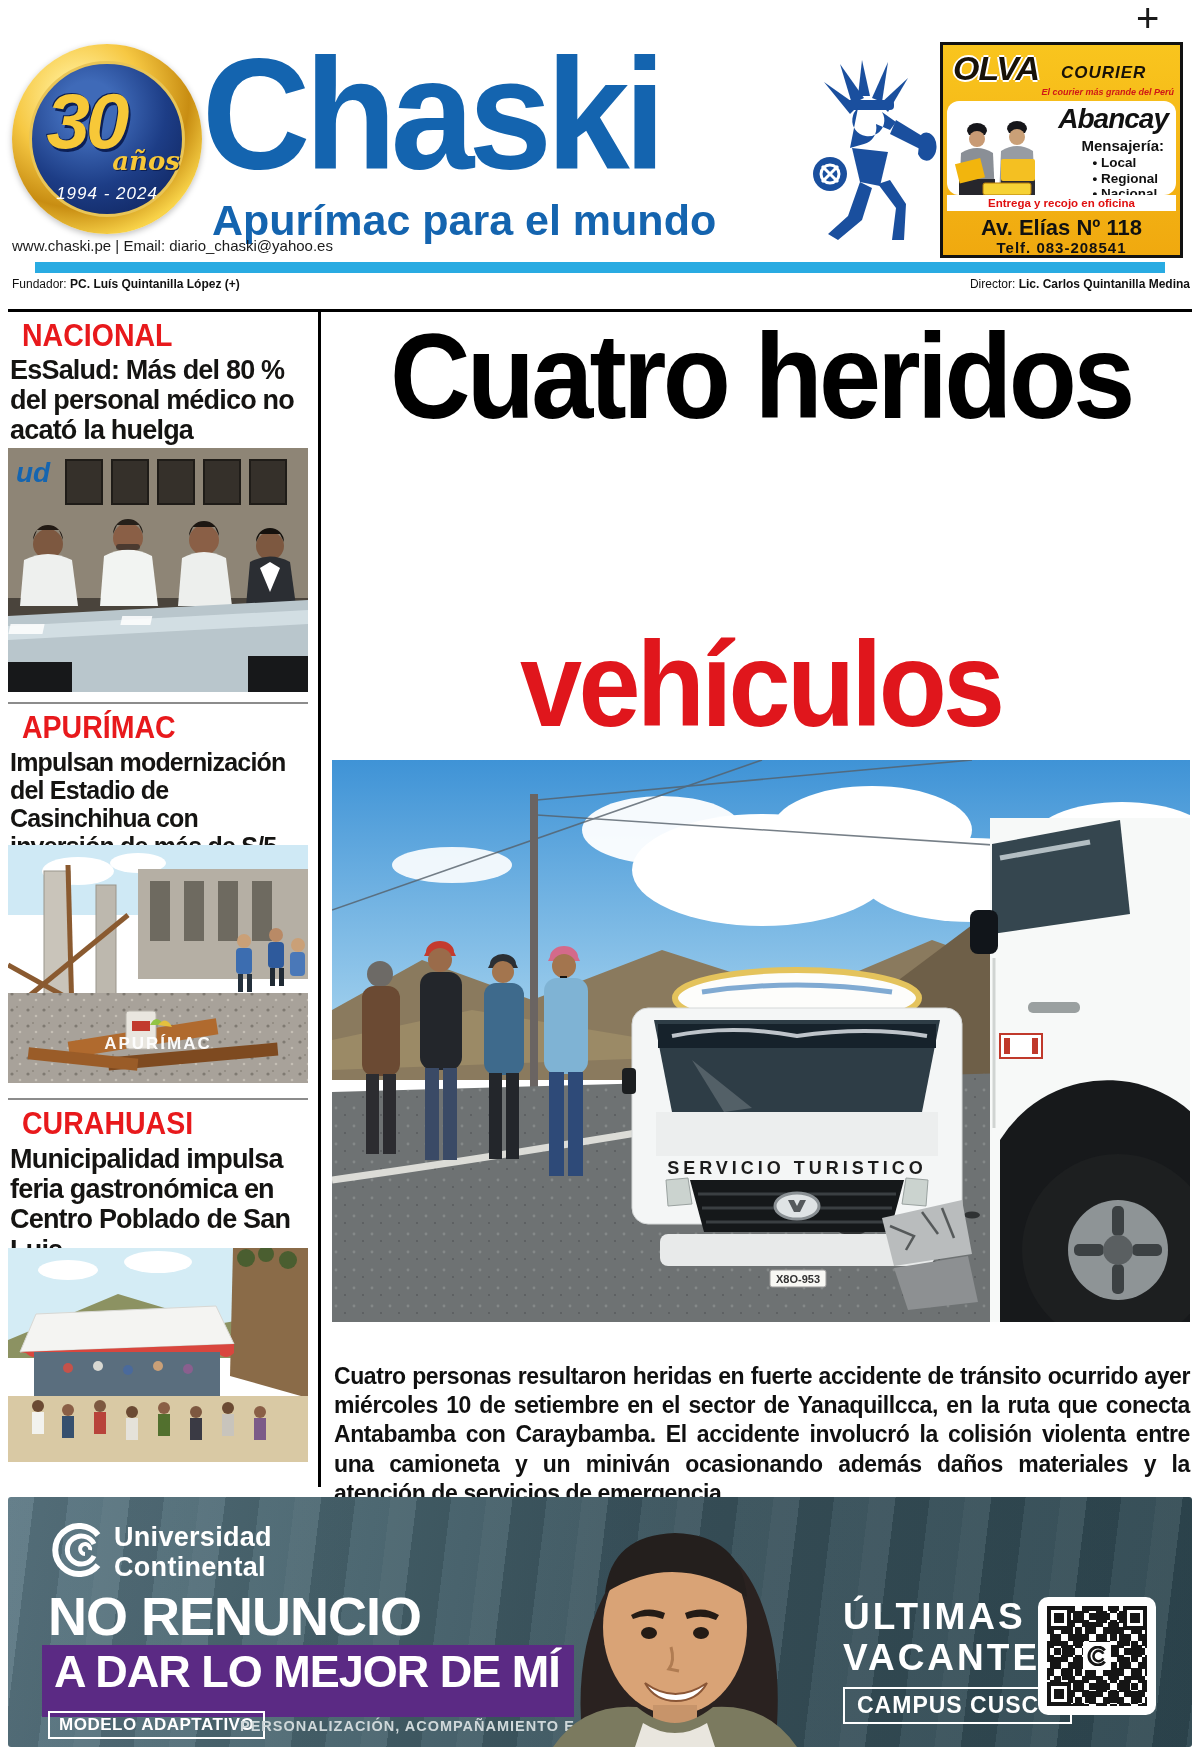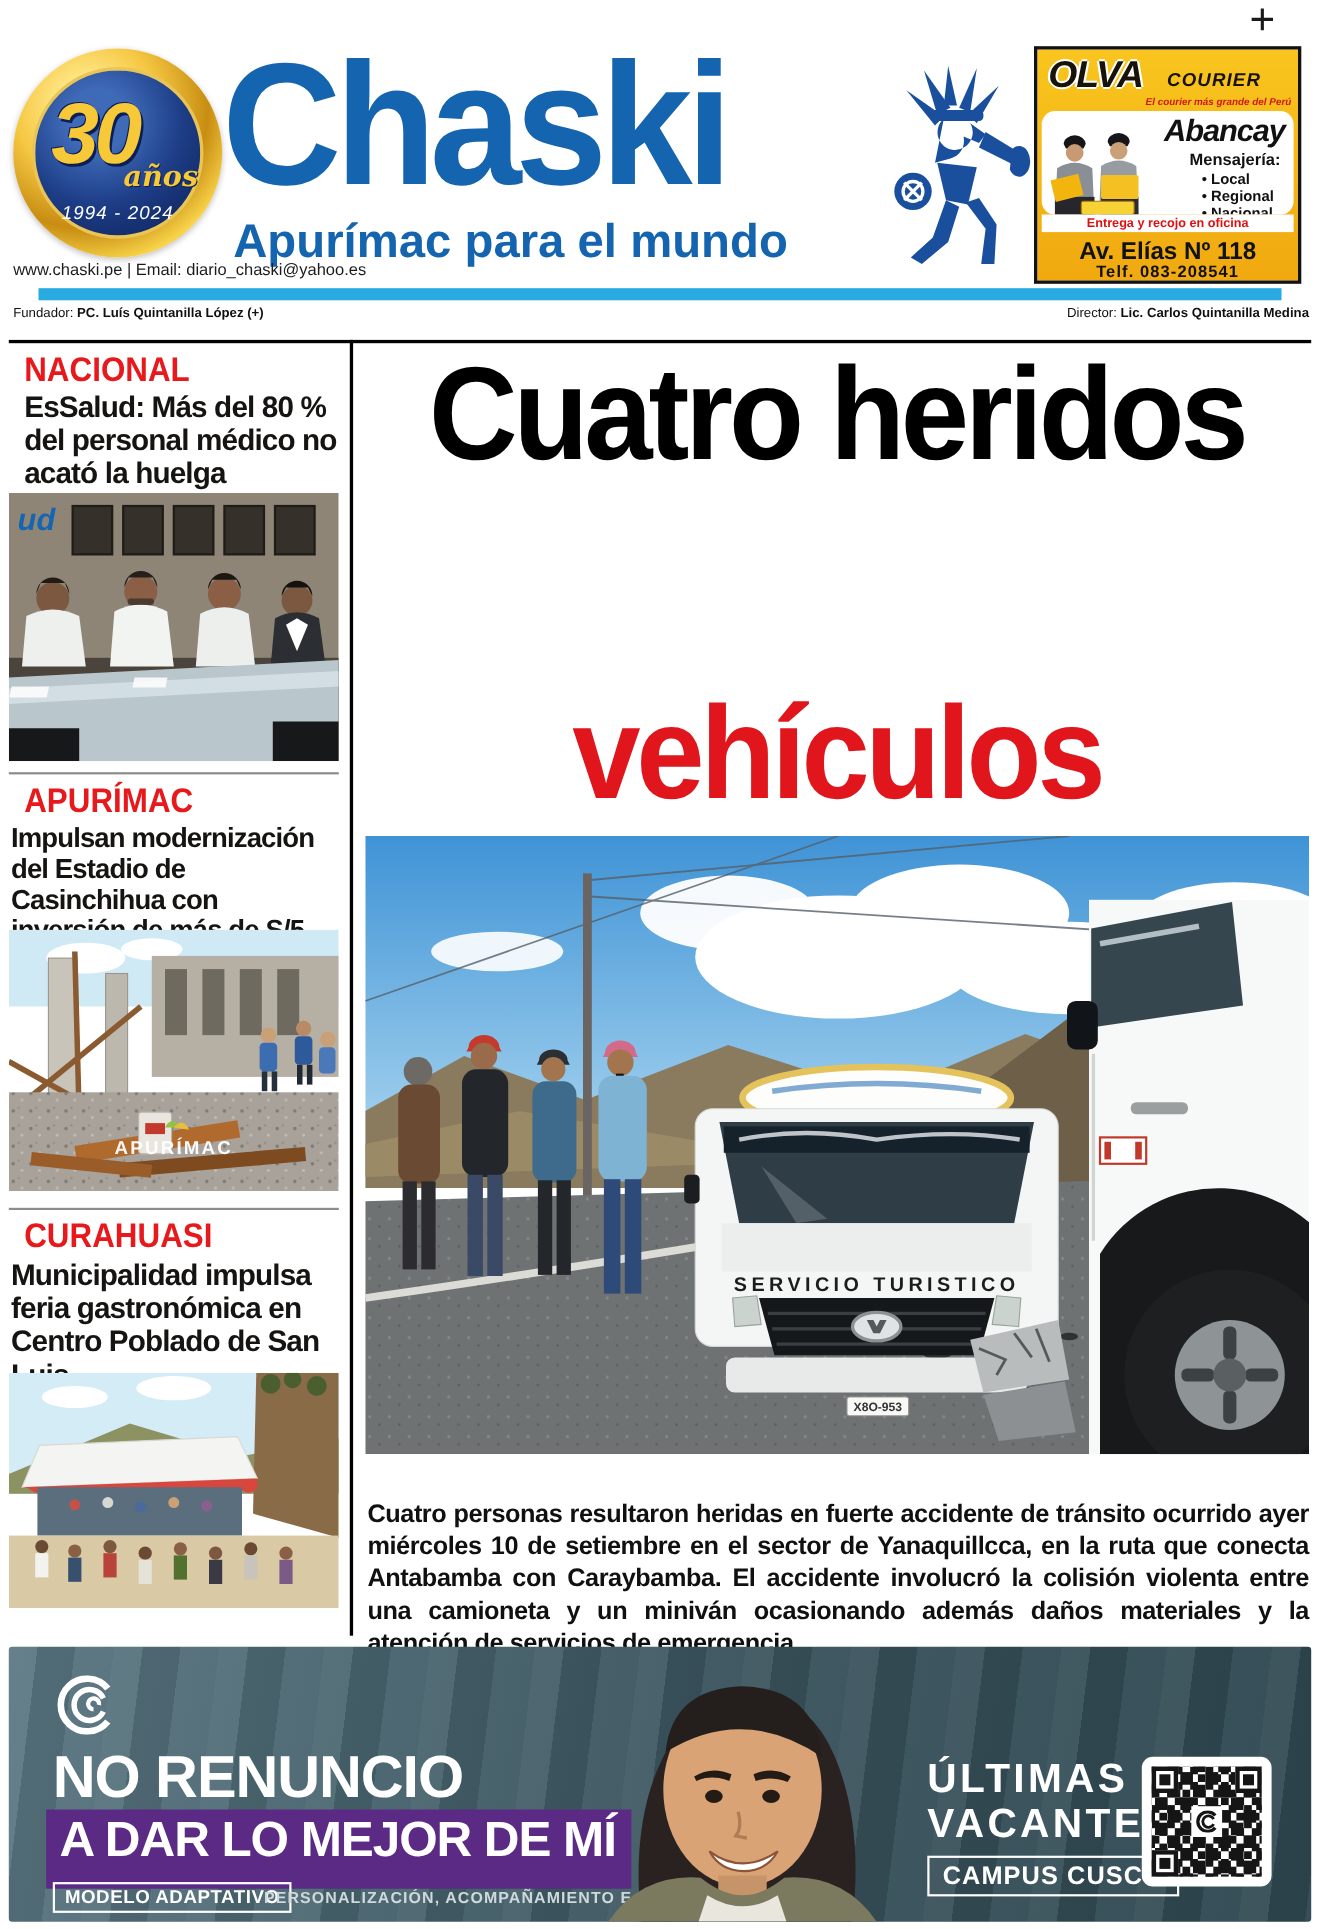--- a/index.html
+++ b/index.html
@@ -41,21 +41,21 @@
   
   .rule-h{left:8px;top:309px;width:1184px;height:3px;background:#000;}
   .rule-v{left:318px;top:309px;width:3px;height:1178px;background:#000;}
   .divider{width:300px;height:2px;background:#8c8c8c;left:8px;}
   .div1{top:702px;} .div2{top:1098px;}
 
   
   .kicker{left:22px;font-size:31px;font-weight:bold;color:#e8191c;transform:scaleX(.92);transform-origin:left top;white-space:nowrap;}
   .k1{top:318px;} .k2{top:710px;} .k3{top:1106px;}
   .lhead{left:10px;width:298px;font-weight:bold;color:#151412;letter-spacing:-0.8px;line-height:1.12;}
-  .lh1{top:355px;font-size:27px;margin-left:12px;}
+  .lh1{top:355px;font-size:27px;}
   .lh2{top:748px;font-size:25px;}
   .lh3{top:1144px;font-size:27px;}
   .lphoto{left:8px;width:300px;overflow:hidden;}
   .lp1{top:448px;height:244px;}
   .lp2{top:845px;height:238px;}
   .lp3{top:1248px;height:214px;}
 
   
   .bigline{left:332px;width:858px;text-align:center;font-weight:bold;font-size:120px;line-height:1;letter-spacing:-4px;white-space:nowrap;}
   .bigline > span{display:inline-block;transform:scaleX(.93);}
@@ -505,20 +505,24 @@
   <div class="abs uc-ad">
     <div class="uc-stripes"></div>
 
     <div class="uc-logo-icon">
       <svg width="54" height="54" viewBox="0 0 54 54" fill="none" stroke="#fff">
         <path d="M48 12 A24 24 0 1 0 48 42" stroke-width="6"></path>
         <path d="M44 21 A14 14 0 1 0 44 33" stroke-width="5"></path>
         <path d="M40 27 A5 5 0 1 0 35 31" stroke-width="4"></path>
       </svg>
     </div>
+    <div class="uc-logo-text">
+      <div>Universidad</div>
+      <div>Continental</div>
+    </div>
 
     <div class="uc-slogan1">NO RENUNCIO</div>
     <div class="uc-slogan2">A DAR LO MEJOR DE MÍ</div>
     <div class="uc-model-badge">MODELO ADAPTATIVO</div>
     <div class="uc-model-text">PERSONALIZACIÓN, ACOMPAÑAMIENTO E INNOVACIÓN</div>
 
     <div class="uc-man">
       <svg width="320" height="250" viewBox="0 0 320 250">
         <path d="M70 250 q-10 -90 20 -150 q30 -60 80 -58 q52 2 76 58 q26 62 16 150 Z" fill="#2a2220"></path>
         <ellipse cx="162" cy="130" rx="72" ry="88" fill="#d9a376"></ellipse>

